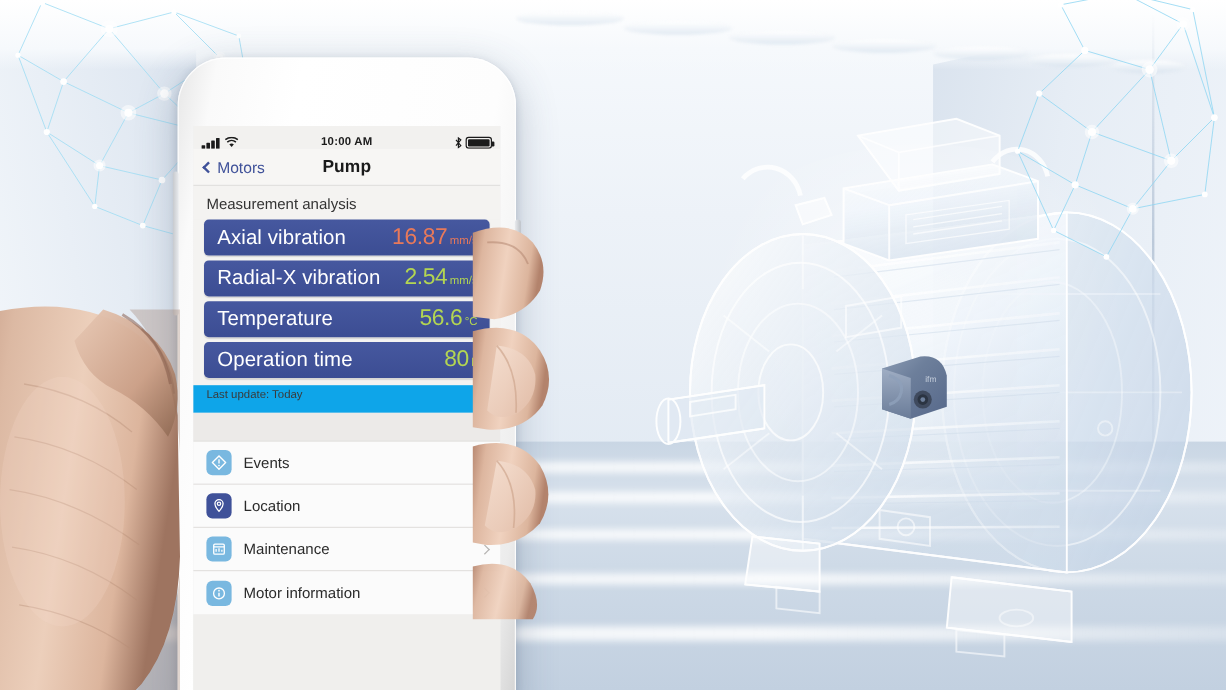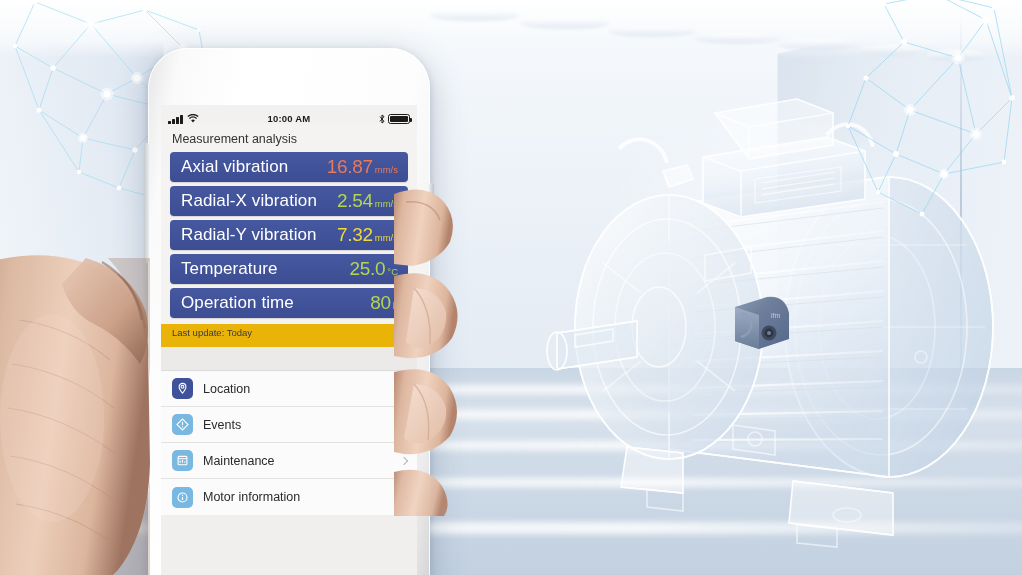--- a/index.html
+++ b/index.html
@@ -149,21 +149,21 @@
     background:linear-gradient(180deg,#46589f 0%,#3c4d93 100%);
     display:flex;align-items:center;padding:0 10px 0 11px;
     box-shadow:0 1px 1px rgba(0,0,0,.12);
   }
   .meas-label{font-size:17px;color:#fff;letter-spacing:.1px;}
   .meas-val{margin-left:auto;display:flex;align-items:baseline;}
   .meas-num{font-size:19px;font-weight:400;letter-spacing:-.3px;text-align:center;}
   .meas-unit{font-size:9.5px;margin-left:2px;}
 
   .last-update{
-    background:#eab308;padding:3px 11px 9px;font-size:9.5px;color:#3a3a3a;
+    background:#0ea5e9;padding:3px 11px 9px;font-size:9.5px;color:#3a3a3a;
   }
   .gap{height:23px;background:#eceae8;}
 
   
   .menu{background:#fbfbfb;border-top:1px solid #dedcda;}
   .menu-item{
     height:36px;display:flex;align-items:center;padding:0 10px 0 11px;
     border-bottom:1px solid #e4e2e0;cursor:pointer;
   }
   .menu-item:last-child{border-bottom:none;}
@@ -462,20 +462,27 @@
         <div class="sb-right">
           <svg width="6" height="10" viewBox="0 0 6 10">
             <path d="M1 2.6 L5 7.4 L3 9 L3 1 L5 2.6 L1 7.4" stroke="#1b1b1b" stroke-width="1" fill="none"></path>
           </svg>
           <div class="batt">
               <span></span>
             </div>
         </div>
       </div>
 
+      <div class="navbar">
+        <div class="nav-back">
+          <div class="chev"></div>
+          <span class="nav-back-label">Motors</span>
+        </div>
+        <div class="nav-title">Pump</div>
+      </div>
 
       <div class="section-title">Measurement analysis</div>
 
       <div class="meas-wrap">
 
         <div class="meas-row">
           <span class="meas-label">Axial vibration</span>
           <span class="meas-val">
             <span class="meas-num" style="color:#e8795a">16.87</span>
             <span class="meas-unit" style="color:#e8795a">mm/s</span>
@@ -483,74 +490,67 @@
         </div>
 
         <div class="meas-row">
           <span class="meas-label">Radial-X vibration</span>
           <span class="meas-val">
             <span class="meas-num" style="color:#b3d552">2.54</span>
             <span class="meas-unit" style="color:#b3d552">mm/s</span>
           </span>
         </div>
 
-        <div class="meas-row">
-          <span class="meas-label">Radial-Y vibration</span>
-          <span class="meas-val">
-            <span class="meas-num" style="color:#efd93c">7.32</span>
-            <span class="meas-unit" style="color:#efd93c">mm/s</span>
-          </span>
-        </div>
 
         <div class="meas-row">
           <span class="meas-label">Temperature</span>
           <span class="meas-val">
-            <span class="meas-num" style="color:#b3d552">25.0</span>
+            <span class="meas-num" style="color:#b3d552">56.6</span>
             <span class="meas-unit" style="color:#b3d552">°C</span>
           </span>
         </div>
 
         <div class="meas-row">
           <span class="meas-label">Operation time</span>
           <span class="meas-val">
             <span class="meas-num" style="color:#b3d552">80</span>
             <span class="meas-unit" style="color:#b3d552">h</span>
           </span>
         </div>
       </div>
 
       <div class="last-update">Last update: Today</div>
       <div class="gap"></div>
 
       <div class="menu">
-
-        <div class="menu-item">
-          <div class="mi-icon" style="background:#3f5199">
-            <svg width="13" height="13" viewBox="0 0 13 13">
-              <path d="M6.5 1.4 a3.4 3.4 0 0 1 3.4 3.4 c0 2.4 -3.4 6.3 -3.4 6.3 S3.1 7.2 3.1 4.8 A3.4 3.4 0 0 1 6.5 1.4 Z" fill="none" stroke="#fff" stroke-width="1.1"></path>
-              <circle cx="6.5" cy="4.8" r="1.4" fill="none" stroke="#fff" stroke-width="1.1"></circle>
-            </svg>
-          </div>
-          <span class="mi-label">Location</span>
-          <span class="mi-chev"></span>
-        </div>
 
         <div class="menu-item">
           <div class="mi-icon" style="background:#79b8e0">
             <svg width="13" height="13" viewBox="0 0 13 13">
               <rect x="2.6" y="2.6" width="7.8" height="7.8" transform="rotate(45 6.5 6.5)" fill="none" stroke="#fff" stroke-width="1.1"></rect>
               <path d="M6.5 3.8 L6.5 7.2" stroke="#fff" stroke-width="1.1"></path>
               <circle cx="6.5" cy="8.9" r=".7" fill="#fff"></circle>
             </svg>
           </div>
           <span class="mi-label">Events</span>
           <span class="mi-chev"></span>
         </div>
 
         <div class="menu-item">
+          <div class="mi-icon" style="background:#3f5199">
+            <svg width="13" height="13" viewBox="0 0 13 13">
+              <path d="M6.5 1.4 a3.4 3.4 0 0 1 3.4 3.4 c0 2.4 -3.4 6.3 -3.4 6.3 S3.1 7.2 3.1 4.8 A3.4 3.4 0 0 1 6.5 1.4 Z" fill="none" stroke="#fff" stroke-width="1.1"></path>
+              <circle cx="6.5" cy="4.8" r="1.4" fill="none" stroke="#fff" stroke-width="1.1"></circle>
+            </svg>
+          </div>
+          <span class="mi-label">Location</span>
+          <span class="mi-chev"></span>
+        </div>
+
+        <div class="menu-item">
           <div class="mi-icon" style="background:#79b8e0">
             <svg width="13" height="13" viewBox="0 0 13 13">
               <rect x="2.1" y="2.4" width="8.8" height="8.4" rx="1" fill="none" stroke="#fff" stroke-width="1.1"></rect>
               <path d="M2.1 4.7 L10.9 4.7" stroke="#fff" stroke-width="1"></path>
               <path d="M4.1 8.8 L4.1 6.6 M6.5 8.8 L6.5 5.9 M8.9 8.8 L8.9 7.2" stroke="#fff" stroke-width="1.1"></path>
             </svg>
           </div>
           <span class="mi-label">Maintenance</span>
           <span class="mi-chev"></span>
         </div>

